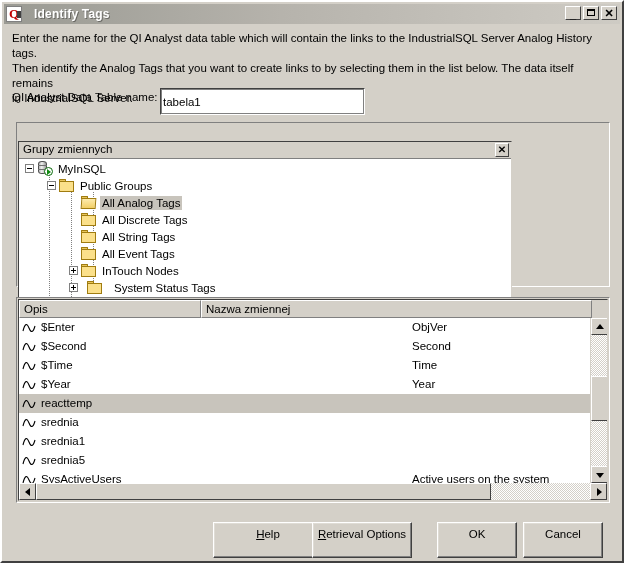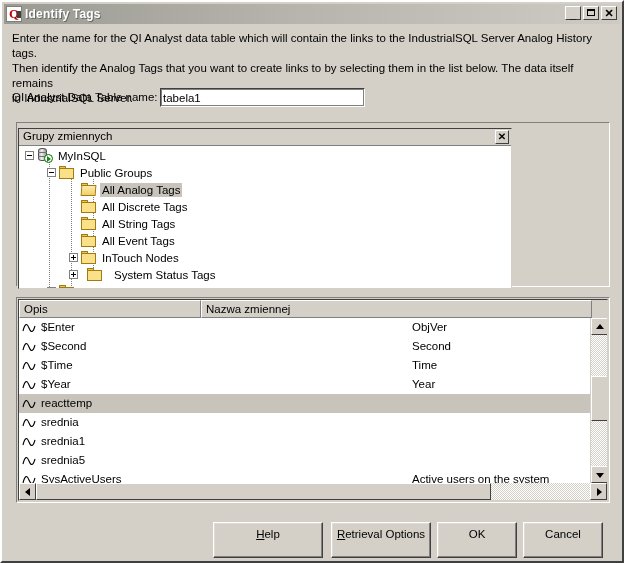--- a/index.html
+++ b/index.html
@@ -59,21 +59,21 @@
     text-align: center;
     line-height: 16px;
   }
   #app-icon .qbar {
     position: absolute;
     right: 0px; top: 4px;
     width: 4px; height: 7px;
     background: #404040;
   }
   #title-text {
-    margin-left: 3px;
+    margin-left: 12px;
     font-size: 12px;
     font-weight: bold;
     color: #ffffff;
     text-shadow: 1px 1px 0 rgba(0,0,0,0.35);
     letter-spacing: 0.2px;
     white-space: nowrap;
   }
   #window-controls {
     position: absolute;
     right: 3px; top: 2px;
@@ -132,21 +132,21 @@
     position: absolute;
     left: 0; top: 3px;
     font-size: 11.5px;
     color: #000;
     white-space: nowrap;
   }
   #tablename-input {
     position: absolute;
     left: 148px; top: 0;
     width: 205px;
-    height: 19px;
+    height: 27px;
     box-sizing: border-box;
     background: #ffffff;
     border-top: 1px solid #404040;
     border-left: 1px solid #404040;
     border-right: 1px solid #ffffff;
     border-bottom: 1px solid #ffffff;
     outline: 1px solid #808080;
     outline-offset: -2px;
     font-family: "Liberation Sans", sans-serif;
     font-size: 11.5px;
@@ -162,21 +162,21 @@
     height: 165px;
     box-sizing: border-box;
     background: #d4d0c8;
     border-top: 1px solid #808080;
     border-left: 1px solid #808080;
     border-right: 1px solid #ffffff;
     border-bottom: 1px solid #ffffff;
   }
   #tree-panel-inner {
     position: absolute;
-    left: 1px; top: 5px;
+    left: 1px; top: 18px;
     width: 494px;
     height: 161px;
     border-top: 1px solid #404040;
     border-left: 1px solid #404040;
     border-right: 1px solid #d4d0c8;
     border-bottom: 1px solid #d4d0c8;
     box-sizing: border-box;
     background: #ffffff;
   }
   #tree-header {
@@ -520,21 +520,21 @@
     font-family: "Liberation Sans", sans-serif;
     font-size: 11.5px;
     color: #000;
     line-height: 22px;
     text-align: center;
     white-space: nowrap;
   }
   .dlgbtn u { text-decoration: underline; }
 
   #btn-help { left: 211px; width: 110px; }
-  #btn-retrieval { left: 329px; width: 100px; }
+  #btn-retrieval { left: 310px; width: 100px; }
   #btn-ok { left: 435px; width: 80px; }
   #btn-cancel { left: 521px; width: 80px; }
 </style>
 </head>
 <body>
 
 <div id="window">
 
   <div id="titlebar">
     <div id="app-icon">

